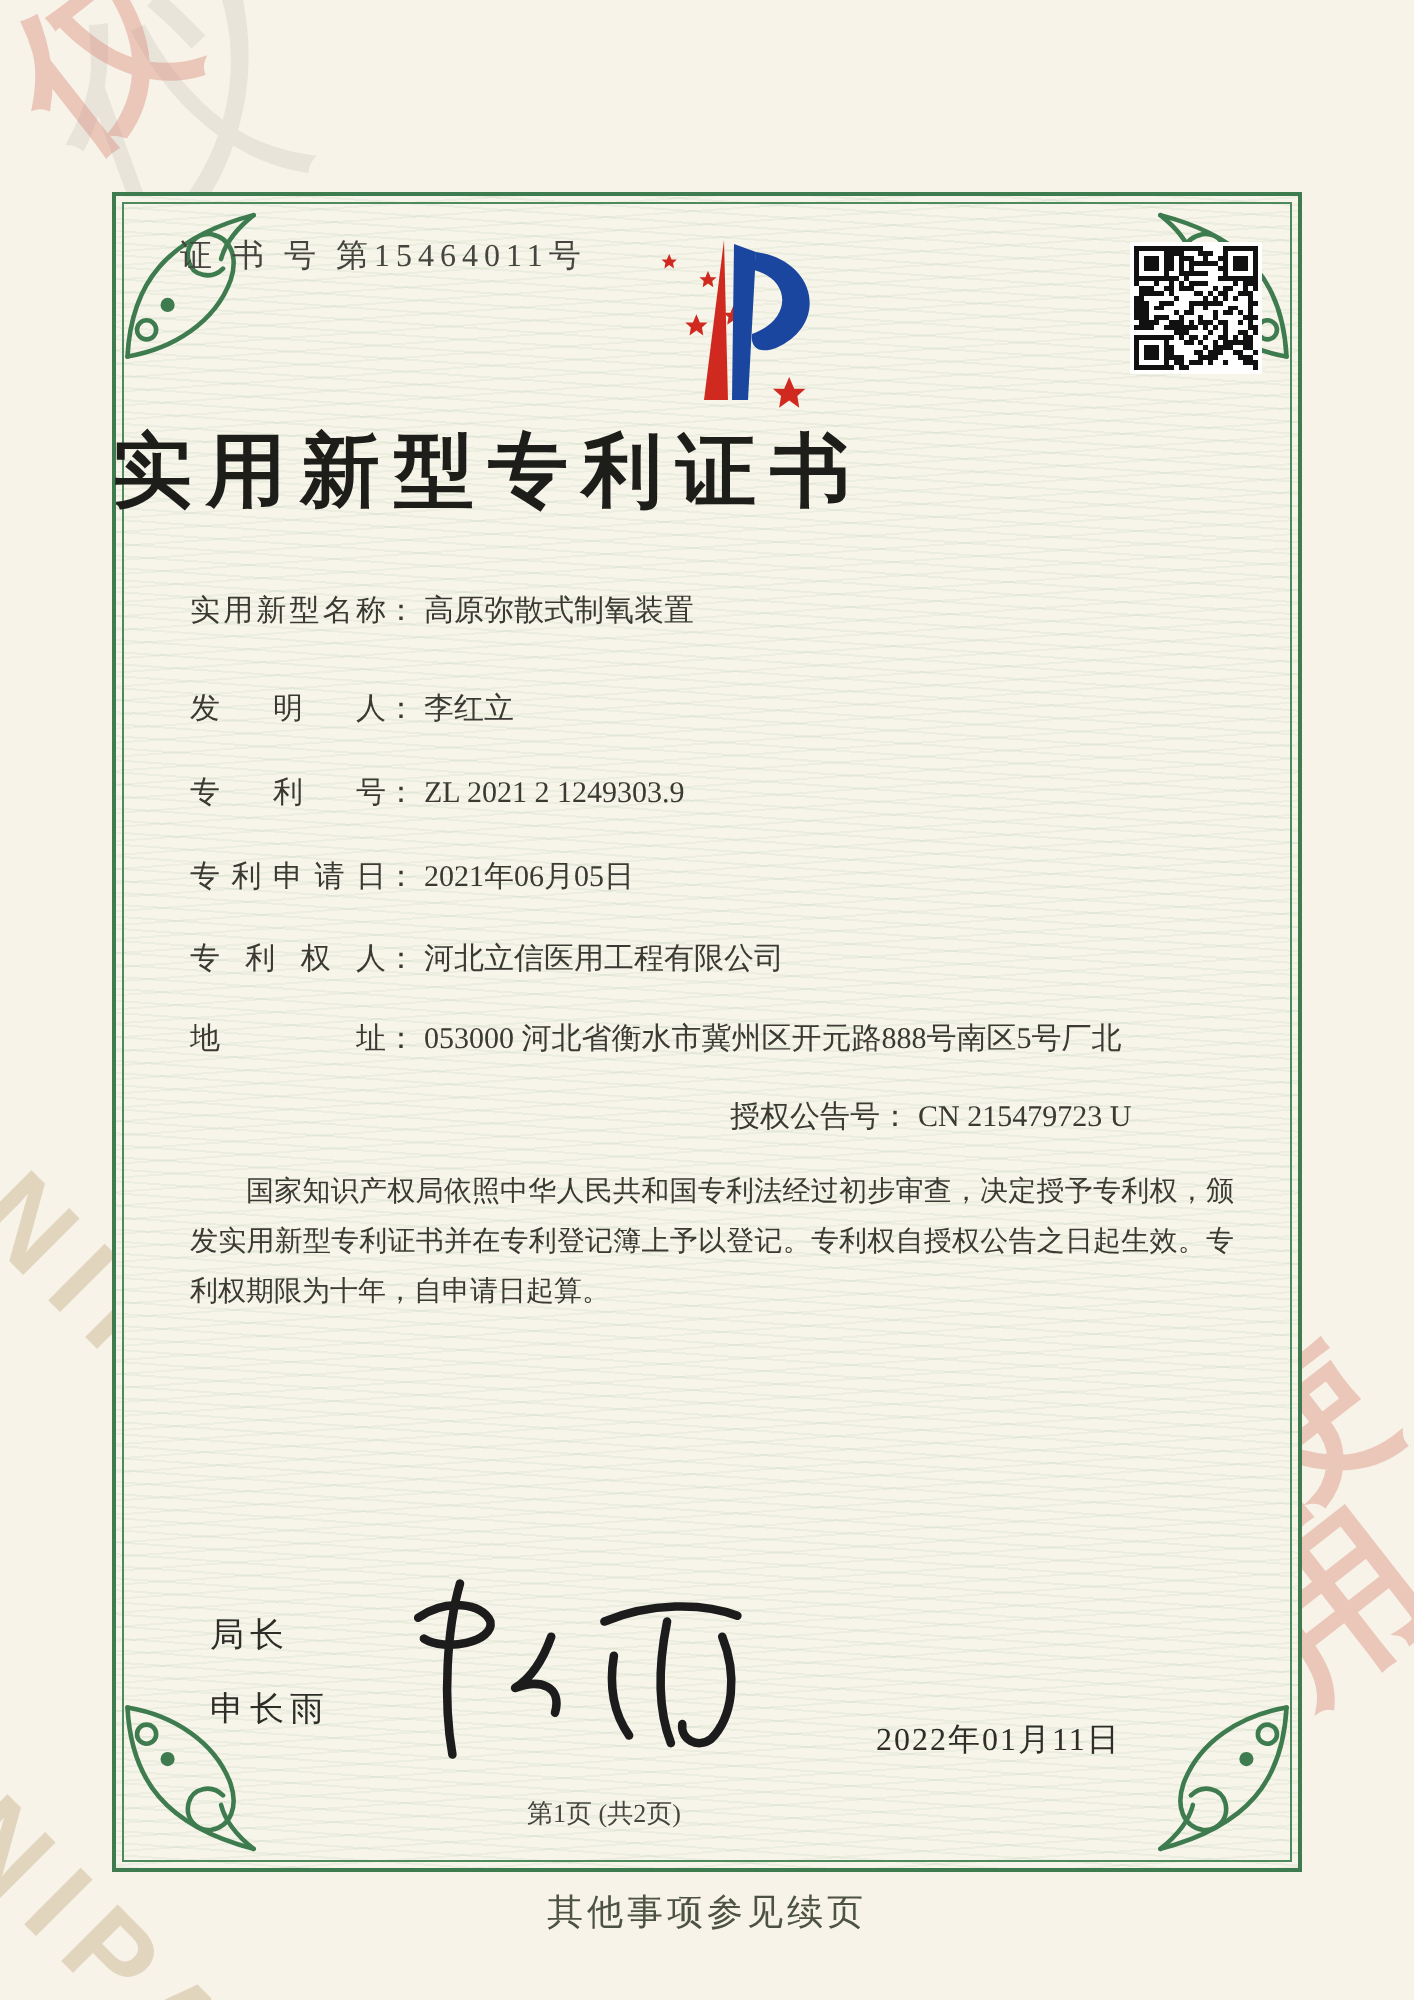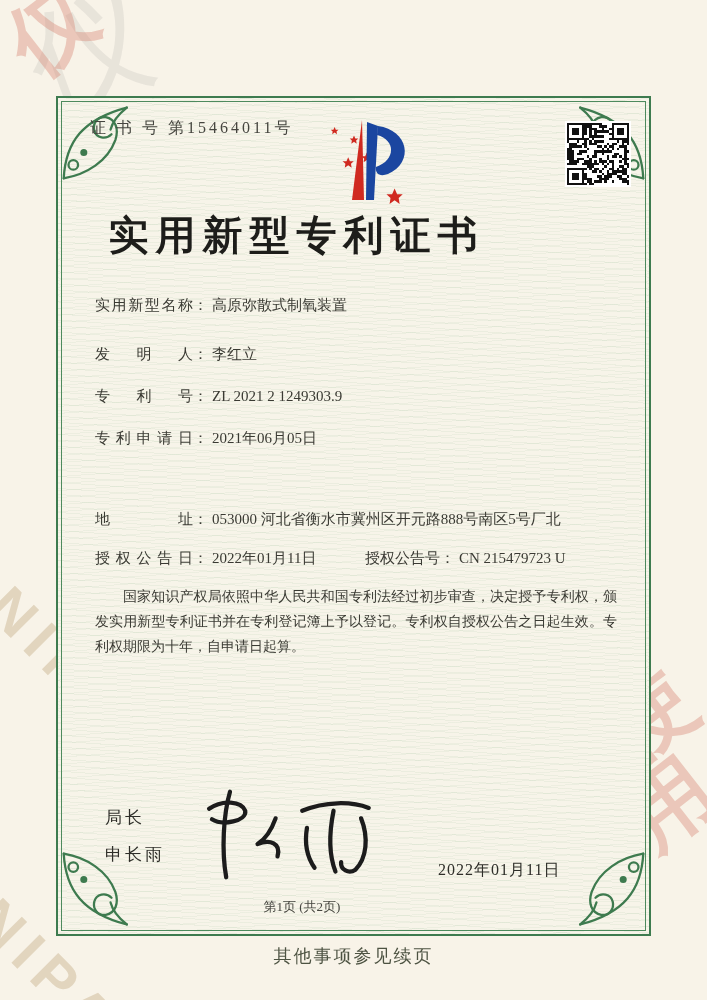--- a/index.html
+++ b/index.html
@@ -28,21 +28,21 @@
   .corner{position:absolute; width:86px; height:86px; z-index:3;}
   .corner.tl{left:58px;  top:98px;}
   .corner.tr{right:58px; top:98px; transform:scaleX(-1);}
   .corner.bl{left:58px;  bottom:66px; transform:scaleY(-1);}
   .corner.br{right:58px; bottom:66px; transform:scale(-1,-1);}
   
   .abs{position:absolute; z-index:4;}
   .cert-no{left:90px; top:118px; font-size:16px; letter-spacing:3px; color:#45453f;}
   .logo{left:300px; top:110px; width:120px; height:96px;}
   .qr{left:565px; top:121px; width:66px; height:66px; background:#fff; padding:2px; box-sizing:border-box;}
-  .title{left:56px; top:208px; width:481px; text-align:center; font-size:40px; font-weight:bold;
+  .title{left:56px; top:208px; width:481px; font-size:40px; font-weight:bold;
          letter-spacing:7px; color:#1d1d1a;}
   .frow{left:95px; width:530px; font-size:15px; color:#3a3a33; white-space:nowrap;}
   .flabel{display:inline-block; width:98px; text-align:justify; text-align-last:justify; vertical-align:top;}
   .fvalue{margin-left:4px;}
   .grant-right{position:absolute; left:270px; top:0;}
   .para{left:95px; width:522px; font-size:14px; line-height:25px; text-align:justify;
         text-indent:2em; color:#3a3a33;}
   .signer{left:105px; font-size:17px; letter-spacing:3px; color:#2e2e29;}
   .sig-script{left:192px; top:782px; width:190px; height:105px;}
   .issue-date{left:438px; top:860px; font-size:16px; letter-spacing:1px; color:#2e2e29;}
@@ -383,27 +383,27 @@
   </div>
   <div class="abs frow" style="top:296px;">
     <span class="flabel">实用新型名称</span><span>：</span><span class="fvalue">高原弥散式制氧装置</span>
   </div>
   <div class="abs frow" style="top:387px;">
     <span class="flabel">专利号</span><span>：</span><span class="fvalue">ZL 2021 2 1249303.9</span>
   </div>
   <div class="abs frow" style="top:429px;">
     <span class="flabel">专利申请日</span><span>：</span><span class="fvalue">2021年06月05日</span>
   </div>
+  <div class="abs frow" style="top:470px;">
+    <span class="flabel">专利权人</span><span>：</span><span class="fvalue">河北立信医用工程有限公司</span>
+  </div>
   <div class="abs frow" style="top:510px;">
     <span class="flabel">地址</span><span>：</span><span class="fvalue">053000 河北省衡水市冀州区开元路888号南区5号厂北</span>
   </div>
   <div class="abs frow" style="top:549px;">
-    <span>
-      <span class="flabel">授权公告日</span><span>：</span><span class="fvalue">2022年01月11日</span>
-    </span>
     <span class="grant-right">
       <span>授权公告号</span><span>：</span><span class="fvalue">CN 215479723 U</span>
     </span>
   </div>
 
   <div class="abs para" style="top:584px;">国家知识产权局依照中华人民共和国专利法经过初步审查，决定授予专利权，颁发实用新型专利证书并在专利登记簿上予以登记。专利权自授权公告之日起生效。专利权期限为十年，自申请日起算。</div>
 
   <div class="abs signer" style="top:806px;">局长</div>
   <div class="abs signer" style="top:843px;text-align:center;">申长雨</div>
 

